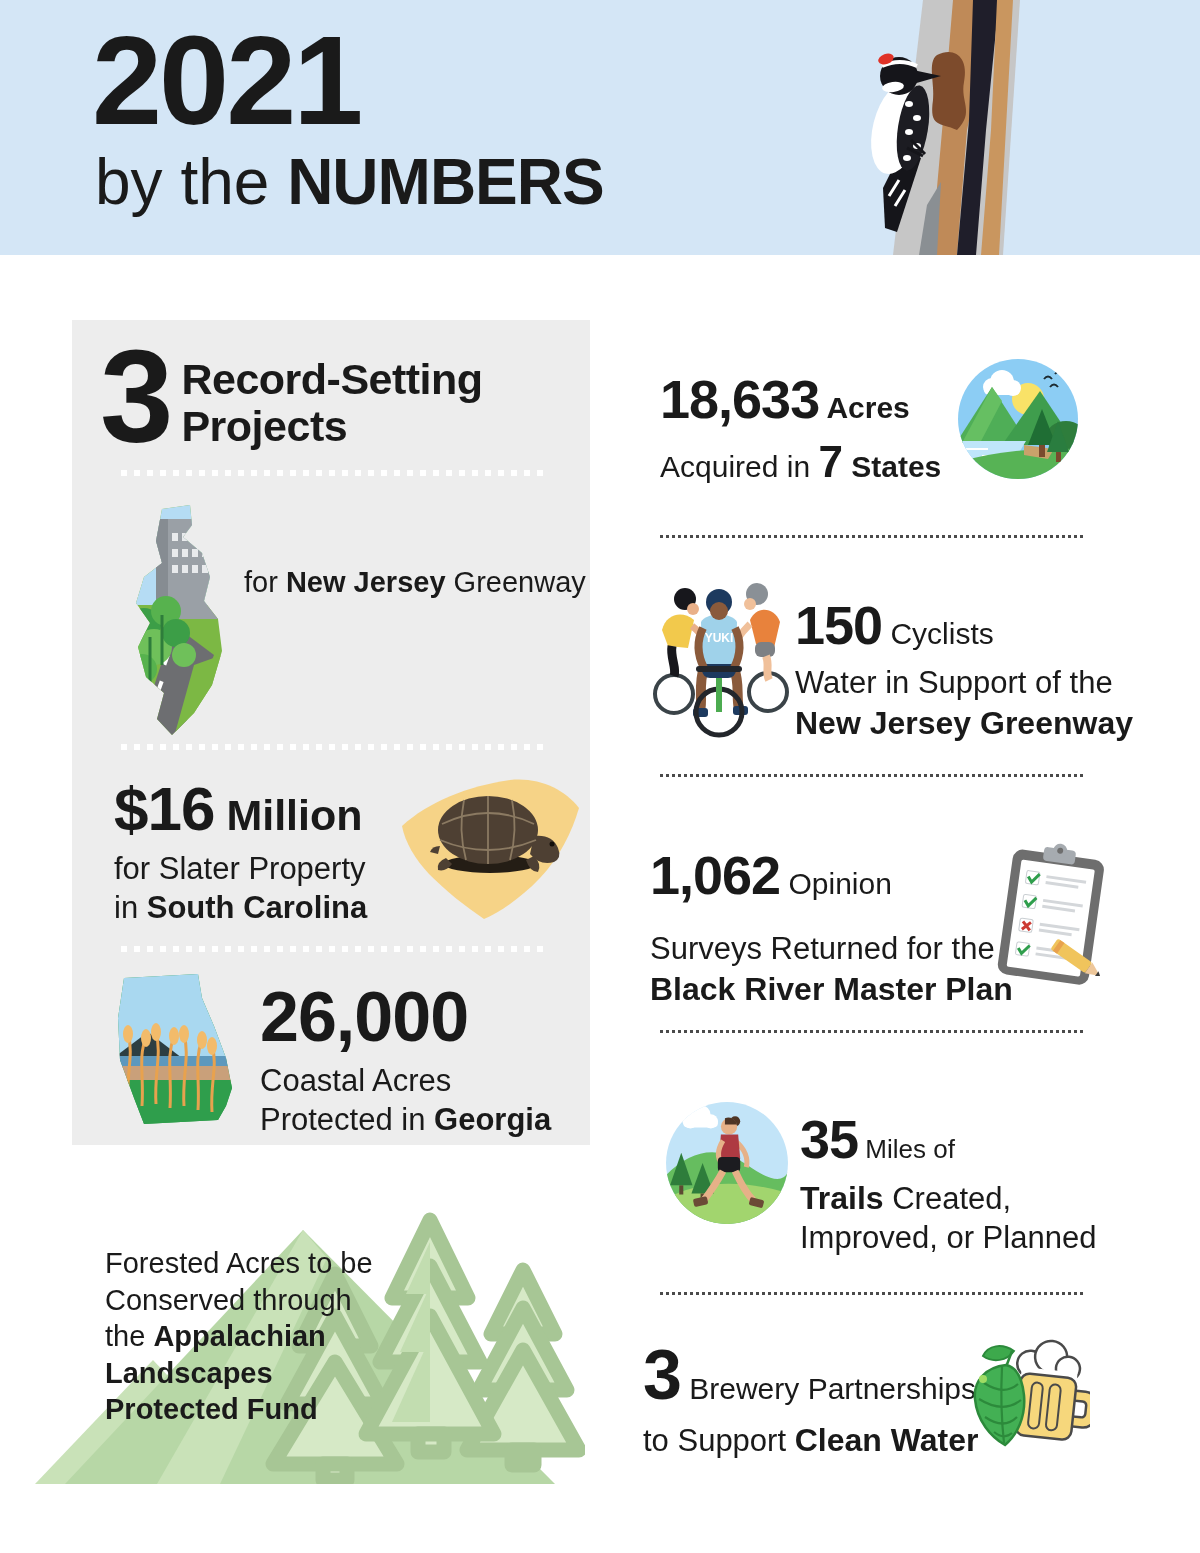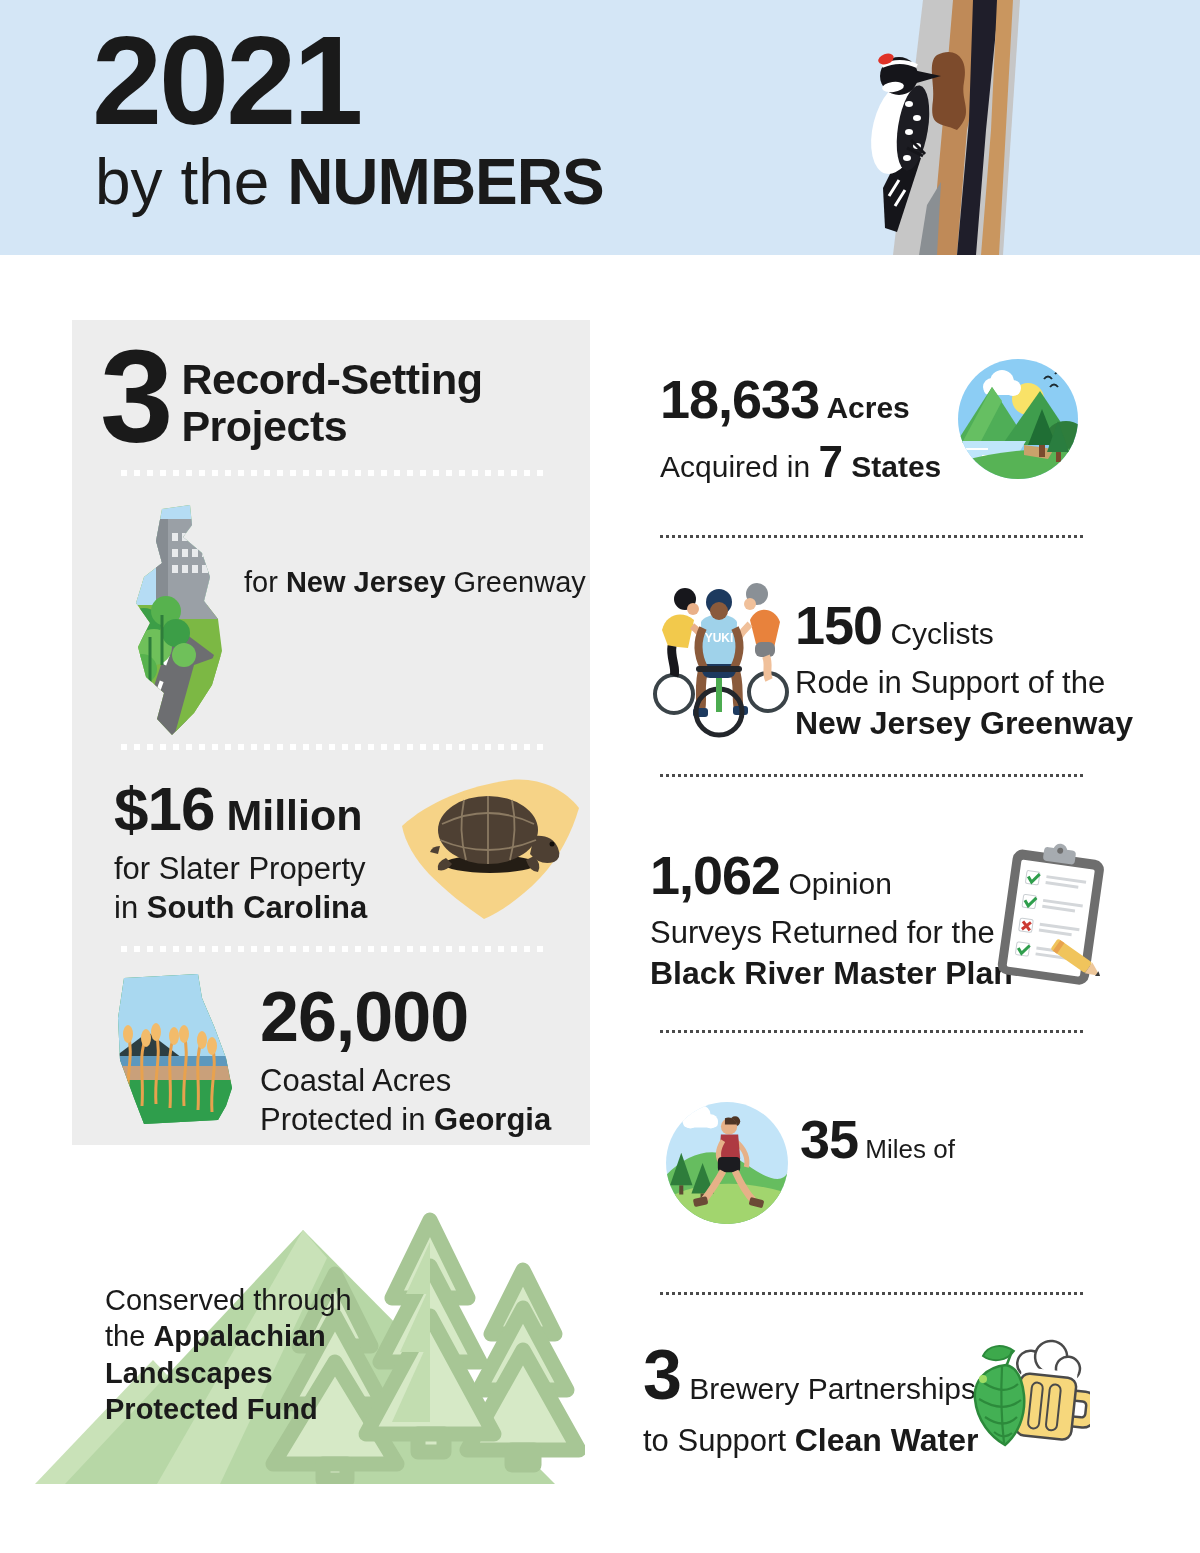--- a/index.html
+++ b/index.html
@@ -232,21 +232,21 @@
       <rect x="383" y="222" width="26" height="18"></rect>
     </g>
     <g fill="#c2ddb0">
       <polygon points="395,30 371,82 395,82"></polygon>
       <polygon points="395,74 365,140 395,140"></polygon>
       <polygon points="395,126 357,210 395,210"></polygon>
     </g>
   </svg>
   <div class="abs forest-text">
     <div class="line" style="margin-top:10px">
-      <br>
+      <span>Forested Acres to be</span><br>
       <span>Conserved through</span><br>
       <span>the </span><span class="b">Appalachian</span><br>
       <span class="b">Landscapes</span><br>
       <span class="b">Protected Fund</span>
     </div>
   </div>
 
   <div class="abs" style="left:660px;top:372px">
     <div class="amount-line stat-text">
       <span class="v54">18,633</span><span class="u30"> Acres</span>
@@ -330,32 +330,32 @@
       <rect x="44" y="94" width="46" height="6" rx="3" fill="#23262b"></rect>
       <circle cx="67" cy="30" r="13" fill="#1d3a5f"></circle>
       <circle cx="67" cy="39" r="9" fill="#8a5a3b"></circle>
     </g>
   </svg>
   <div class="abs" style="left:795px;top:598px">
     <div class="amount-line stat-text">
       <span class="v54">150</span><span style="font-size:30px"> Cyclists</span>
     </div>
     <div class="t31 stat-text" style="margin-top:12px">
-      <span>Rode in Support of the</span><br>
+      <span>Water in Support of the</span><br>
       <span class="b" style="font-size:32px">New Jersey Greenway</span>
     </div>
   </div>
 
   <div class="abs dotline-dark" style="left:660px;top:774px;width:424px"></div>
 
   <div class="abs" style="left:650px;top:848px">
     <div class="amount-line stat-text">
       <span class="v54">1,062</span><span style="font-size:30px"> Opinion</span>
     </div>
-    <div class="t31 stat-text" style="margin-top:12px">
+    <div class="t31 stat-text" style="margin-top:28px">
       <span>Surveys Returned for the</span><br>
       <span class="b" style="font-size:32px">Black River Master Plan</span>
     </div>
   </div>
   <svg class="abs" style="left:985px;top:840px;width:130px;height:152px" viewBox="0 0 130 152">
     <g transform="rotate(8 65 76)">
       <rect x="20" y="14" width="92" height="126" rx="10" fill="#6e6e6e"></rect>
       <rect x="29" y="24" width="74" height="108" rx="2" fill="#ffffff"></rect>
       <rect x="50" y="8" width="32" height="14" rx="4" fill="#a6abb0"></rect>
       <circle cx="66" cy="10" r="7" fill="#a6abb0"></circle>
@@ -427,20 +427,24 @@
         <path d="M70,70 C76,83 82,93 88,99" stroke="#e6b188" stroke-width="7" fill="none"></path>
         <rect x="29" y="96" width="14" height="8" rx="2" fill="#6b4a36" transform="rotate(-12 36 100)"></rect>
         <rect x="84" y="97" width="14" height="8" rx="2" fill="#6b4a36" transform="rotate(14 91 101)"></rect>
       </g>
     </g>
   </svg>
   <div class="abs" style="left:800px;top:1112px">
     <div class="amount-line stat-text">
       <span class="v54">35</span><span style="font-size:26px"> Miles of</span>
     </div>
+    <div class="t31 stat-text" style="margin-top:12px">
+      <span class="b" style="font-size:32px">Trails</span><span> Created,</span><br>
+      <span>Improved, or Planned</span>
+    </div>
   </div>
 
   <div class="abs dotline-dark" style="left:660px;top:1292px;width:424px"></div>
 
   <div class="abs" style="left:643px;top:1340px">
     <div class="amount-line stat-text">
       <span class="v58">3</span><span style="font-size:30px"> Brewery Partnerships</span>
     </div>
     <div class="t31 stat-text" style="margin-top:10px">
       <span>to Support </span><span class="b" style="font-size:32px">Clean Water</span>

